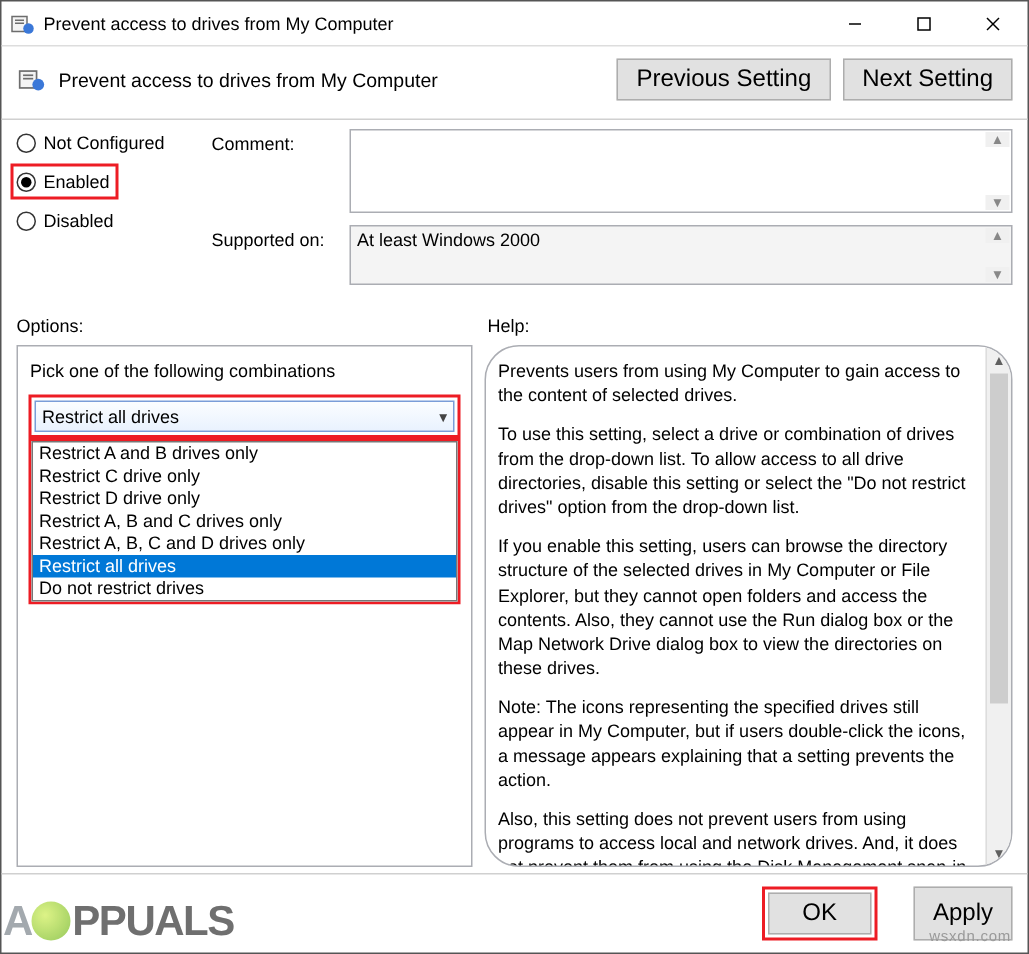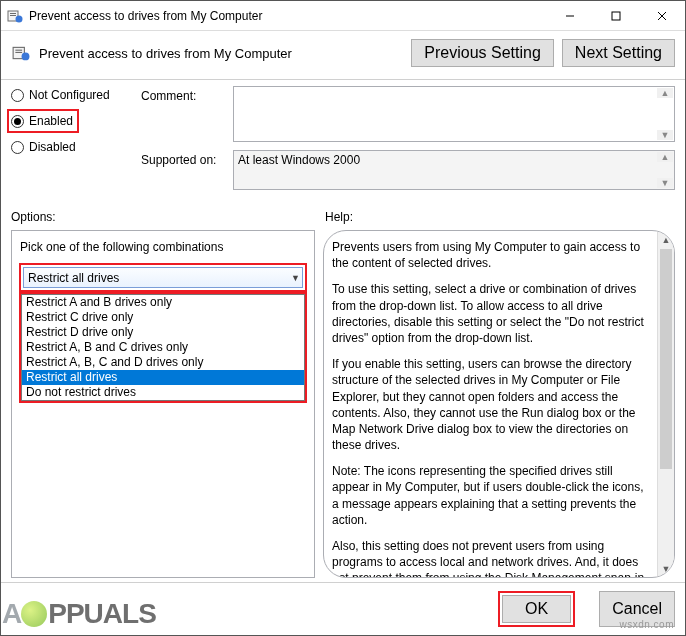--- a/index.html
+++ b/index.html
@@ -404,21 +404,21 @@
         <div class="thumb"></div>
         <div class="arrow" style="position:absolute;bottom:0;left:0;right:0;">▼</div>
       </div>
     </div>
   </div>
 
   <div class="footer">
     <span class="ok-hl">
       <button class="btn" style="margin:0; padding:4px 22px;">OK</button>
     </span>
-    <button class="btn" style="margin:0;">Cancel</button>
+    <button class="btn" style="margin:0;">Apply</button>
   </div>
 
 </div>
 
 <div class="watermark">wsxdn.com</div>
 <div class="logo">
   <span style="color:#9aa0a6;">A</span><span class="disc"></span><span>PPUALS</span>
 </div>
 
 </body></html>

